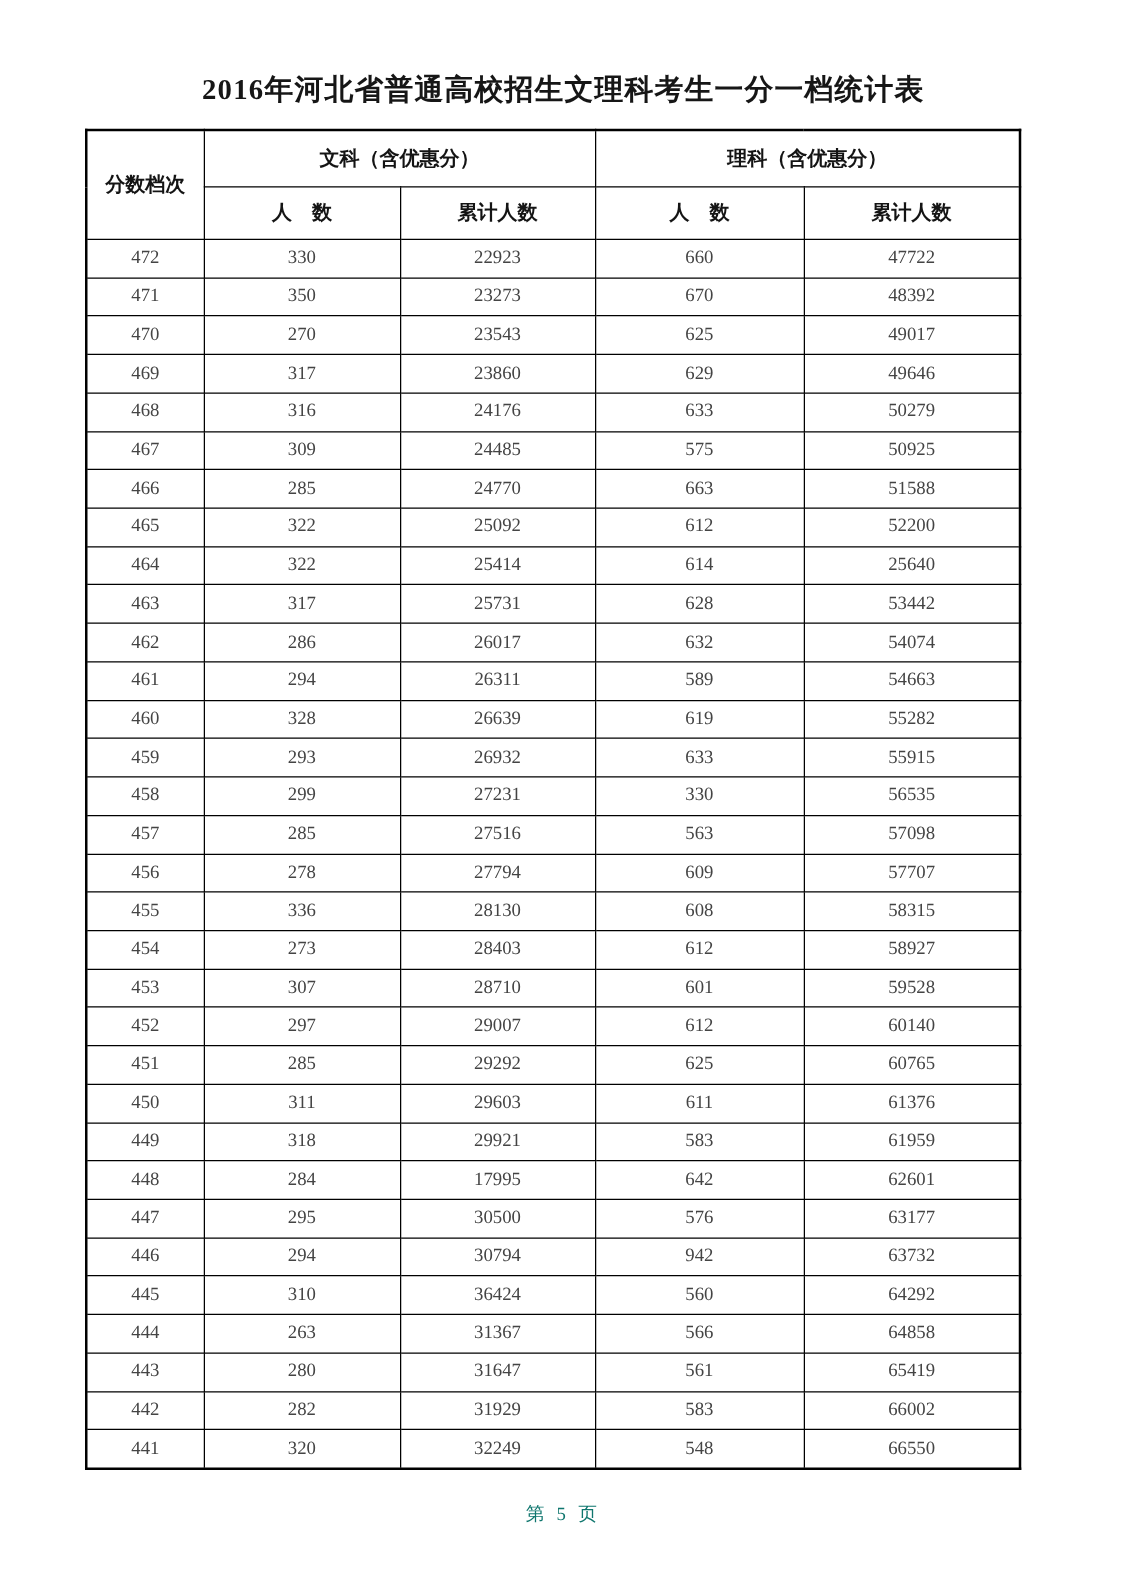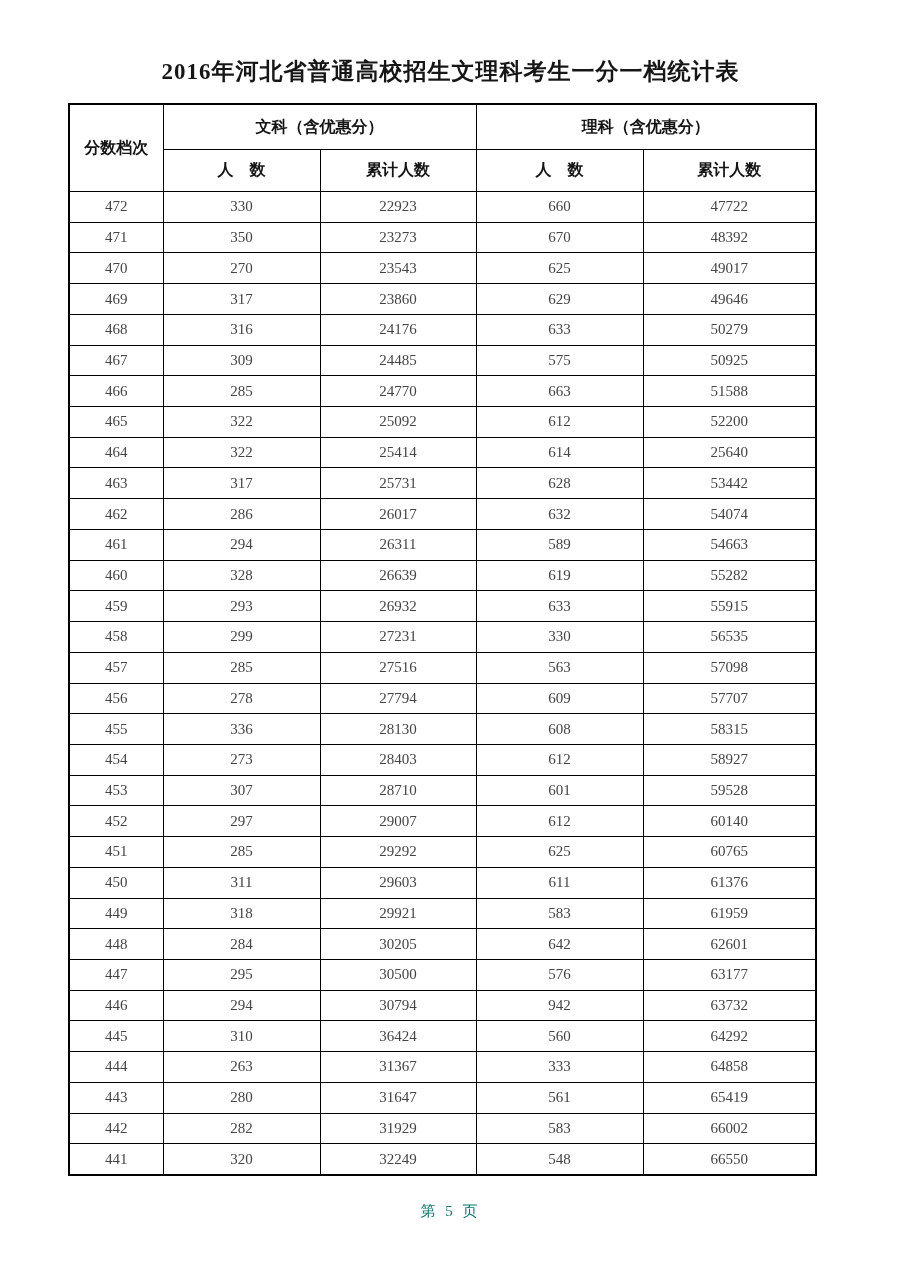--- a/index.html
+++ b/index.html
@@ -267,21 +267,21 @@
         <tr>
           <td>449</td>
           <td>318</td>
           <td>29921</td>
           <td>583</td>
           <td>61959</td>
         </tr>
         <tr>
           <td>448</td>
           <td>284</td>
-          <td>30205</td>
+          <td>17995</td>
           <td>642</td>
           <td>62601</td>
         </tr>
         <tr>
           <td>447</td>
           <td>295</td>
           <td>30500</td>
           <td>576</td>
           <td>63177</td>
         </tr>
@@ -296,21 +296,21 @@
           <td>445</td>
           <td>310</td>
           <td>36424</td>
           <td>560</td>
           <td>64292</td>
         </tr>
         <tr>
           <td>444</td>
           <td>263</td>
           <td>31367</td>
-          <td>333</td>
+          <td>566</td>
           <td>64858</td>
         </tr>
         <tr>
           <td>443</td>
           <td>280</td>
           <td>31647</td>
           <td>561</td>
           <td>65419</td>
         </tr>
         <tr>

